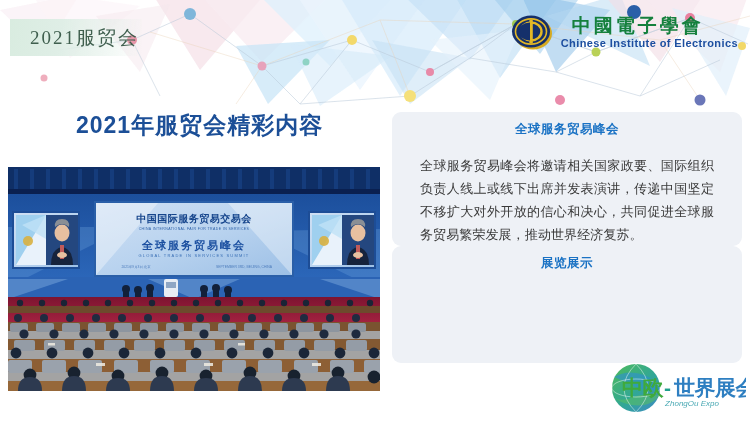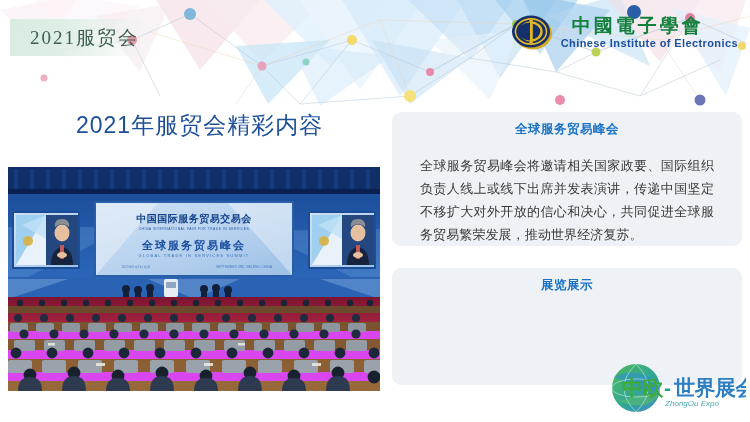--- a/index.html
+++ b/index.html
@@ -36,36 +36,36 @@
     font-size:19px;font-weight:bold;color:#15803d;letter-spacing:3px;white-space:nowrap;margin-left:11px;
   }
   .logo .en{
     font-size:11px;font-weight:bold;color:#1d4fa0;letter-spacing:.4px;
     white-space:nowrap;margin-top:3px;
   }
 
   
   .title{
     position:absolute;left:76px;top:110px;
-    font-size:23px;font-weight:normal;color:#1c4f97;letter-spacing:1px;
+    font-size:23px;font-weight:bold;color:#1c4f97;letter-spacing:1px;
     white-space:nowrap;
   }
 
   
-  .photo{position:absolute;left:8px;top:167px;width:372px;height:224px;overflow:hidden;background:#d946ef;}
+  .photo{position:absolute;left:8px;top:167px;width:372px;height:224px;overflow:hidden;background:#a3a3a3;}
   .photo svg{display:block;}
 
   
   .card{
     position:absolute;left:392px;width:350px;
     background:#eef1f6;border-radius:9px;
     box-sizing:border-box;padding:9px 13px 11px 13px;
   }
   #card-summit{top:112px;height:134px;}
-  #card-exhibition{top:268px;height:117px;}
+  #card-exhibition{top:246px;height:117px;}
   .card-title{
     text-align:center;font-size:12.5px;font-weight:bold;color:#1a72c4;
     letter-spacing:.5px;margin:0 0 5px 0;line-height:1.4;
   }
   .card-body{
     font-size:13px;color:#3a3a3a;line-height:1.78;text-align:justify;
     letter-spacing:.1px;margin:15px;
   }
 
   

